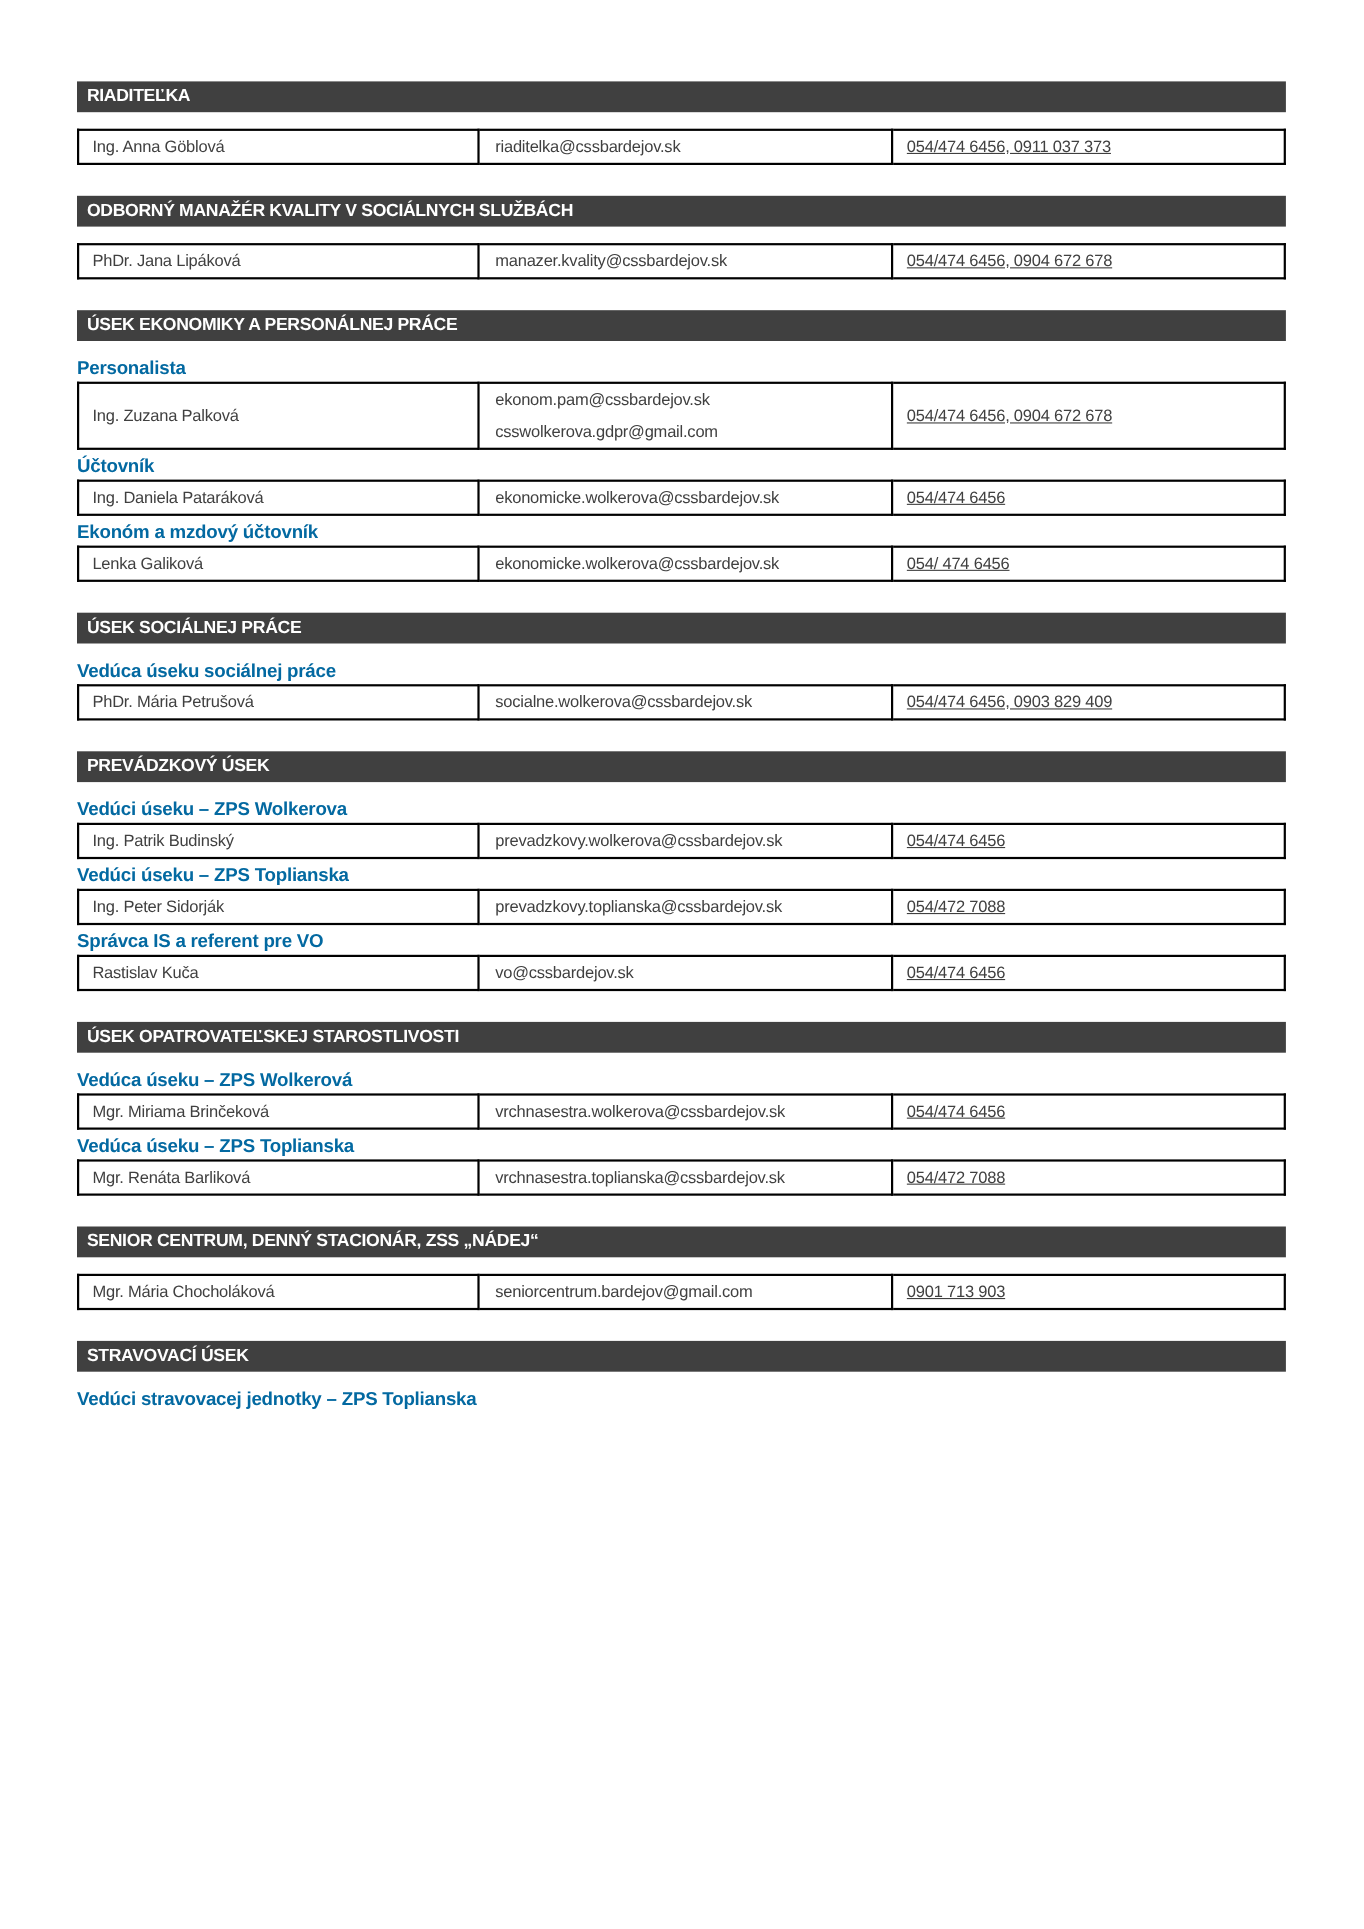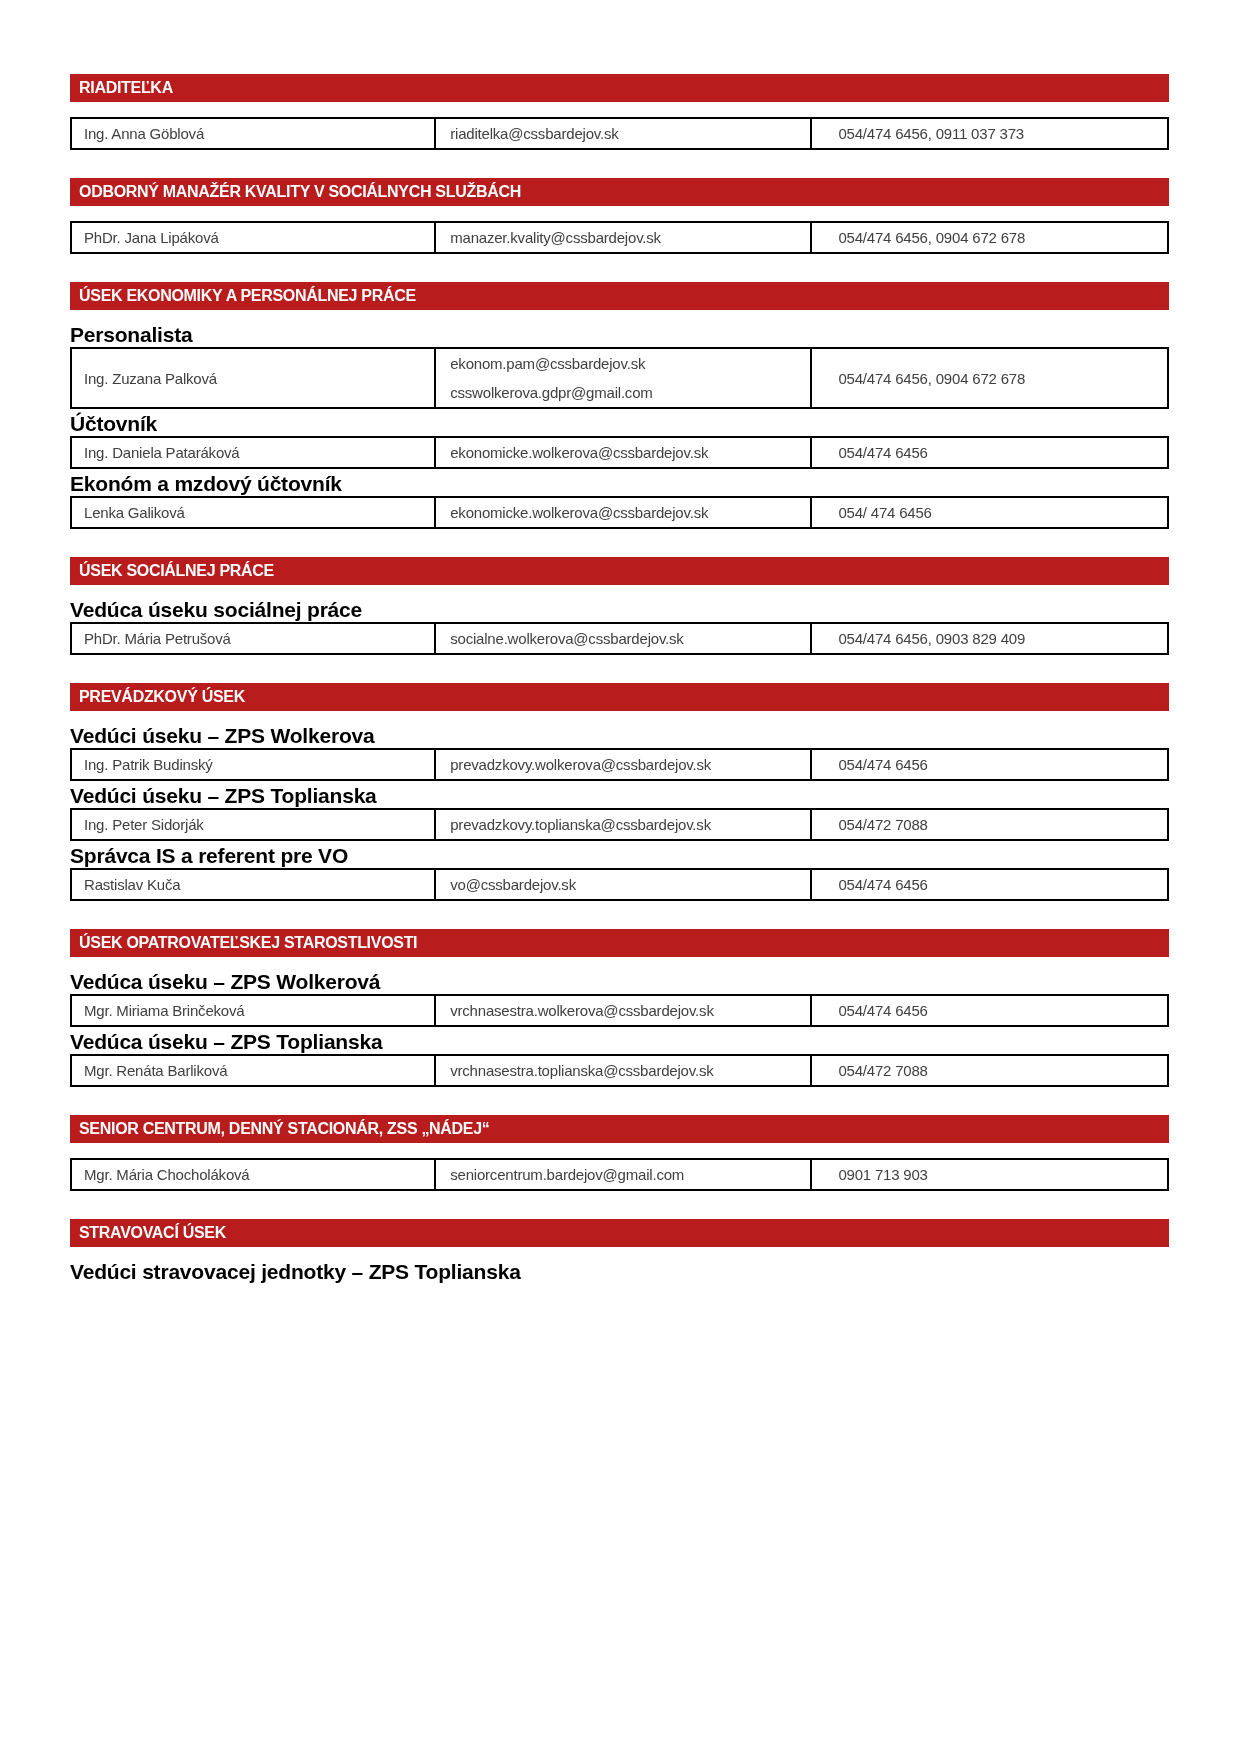--- a/index.html
+++ b/index.html
@@ -13,37 +13,37 @@
     font-family: "Liberation Sans", sans-serif;
     color: #1a1a1a;
     overflow: hidden;
   }
   .doc {
     padding: 74px 71px 0 70px;
   }
   .section { margin-top: 28px; }
   .section:first-child { margin-top: 0; }
   .banner {
-    background: #b91c1c;
+    background: #404040;
     color: #ffffff;
     height: 28px;
     line-height: 28px;
     padding-left: 9px;
     font-weight: bold;
     font-size: 16px;
     letter-spacing: -0.3px;
     white-space: nowrap;
   }
   .group { margin-top: 5px; }
   .group:first-child { margin-top: 15px; }
   .group-label {
     font-weight: bold;
-    font-size: 21px;
+    font-size: 17px;
     letter-spacing: -0.2px;
-    color: #000000;
+    color: #0369a1;
     margin-bottom: 3px;
     line-height: 19px;
   }
   table.contact-table {
     width: 100%;
     border-collapse: collapse;
     table-layout: fixed;
   }
   table.contact-table td {
     border: 2px solid #000000;
@@ -56,21 +56,21 @@
   td.col-name  { width: 33.2%; }
   td.col-email { width: 34.3%; }
   td.col-phone { width: 32.5%; }
   .cell-line {
     line-height: 29px;
     white-space: nowrap;
     overflow: hidden;
   }
   td.col-name  .cell-line { padding-left: 12px; }
   td.col-email .cell-line { padding-left: 14px; }
-  td.col-phone .cell-line { padding-left: 26px; }
+  td.col-phone .cell-line { padding-left: 12px; text-decoration: underline; }
 </style>
 </head>
 <body>
 
 <div class="doc">
   <div class="section">
     <div class="banner">
       <span>RIADITEĽKA</span>
     </div>
     <div class="section-body">

